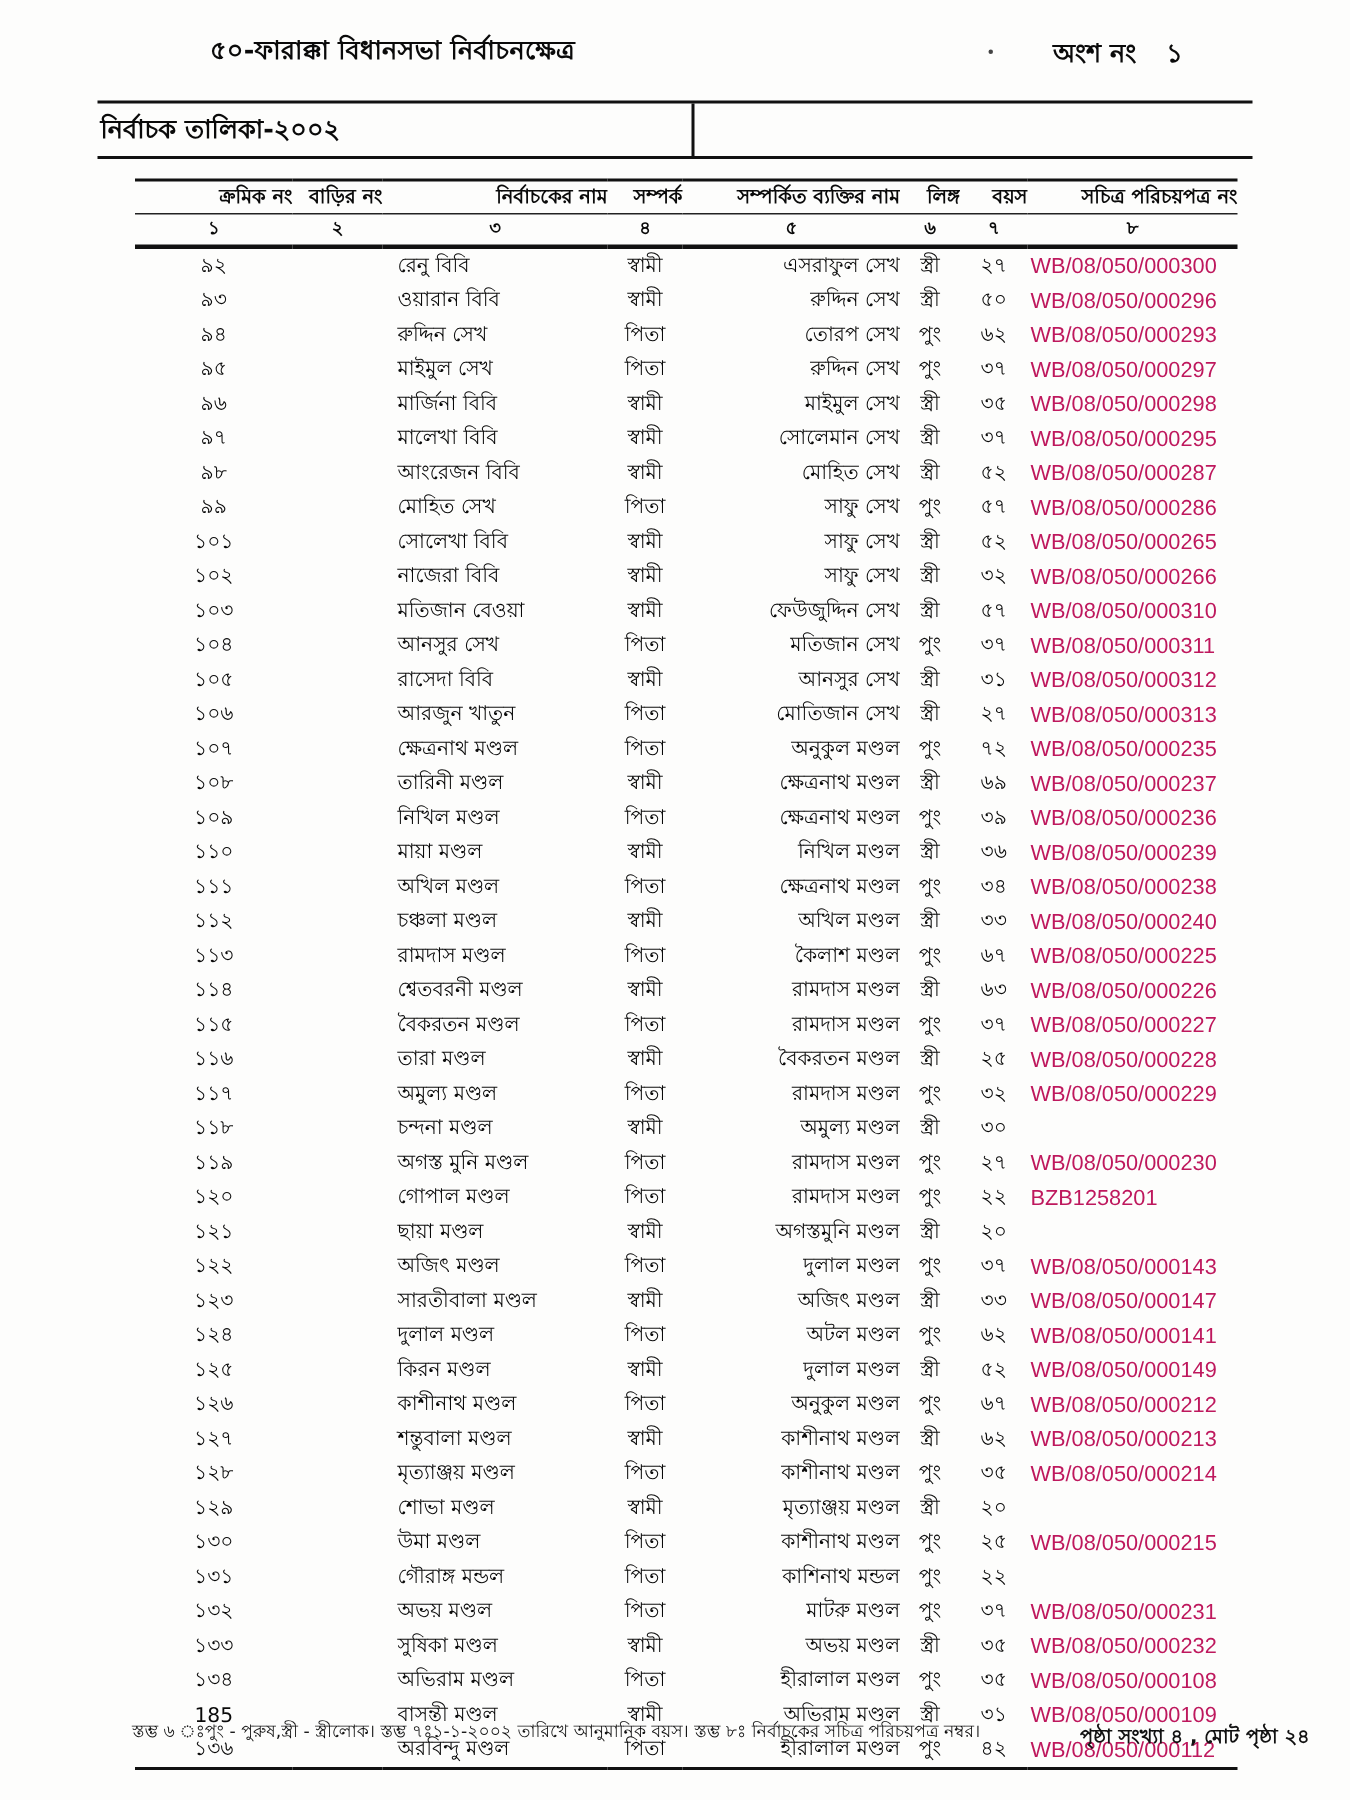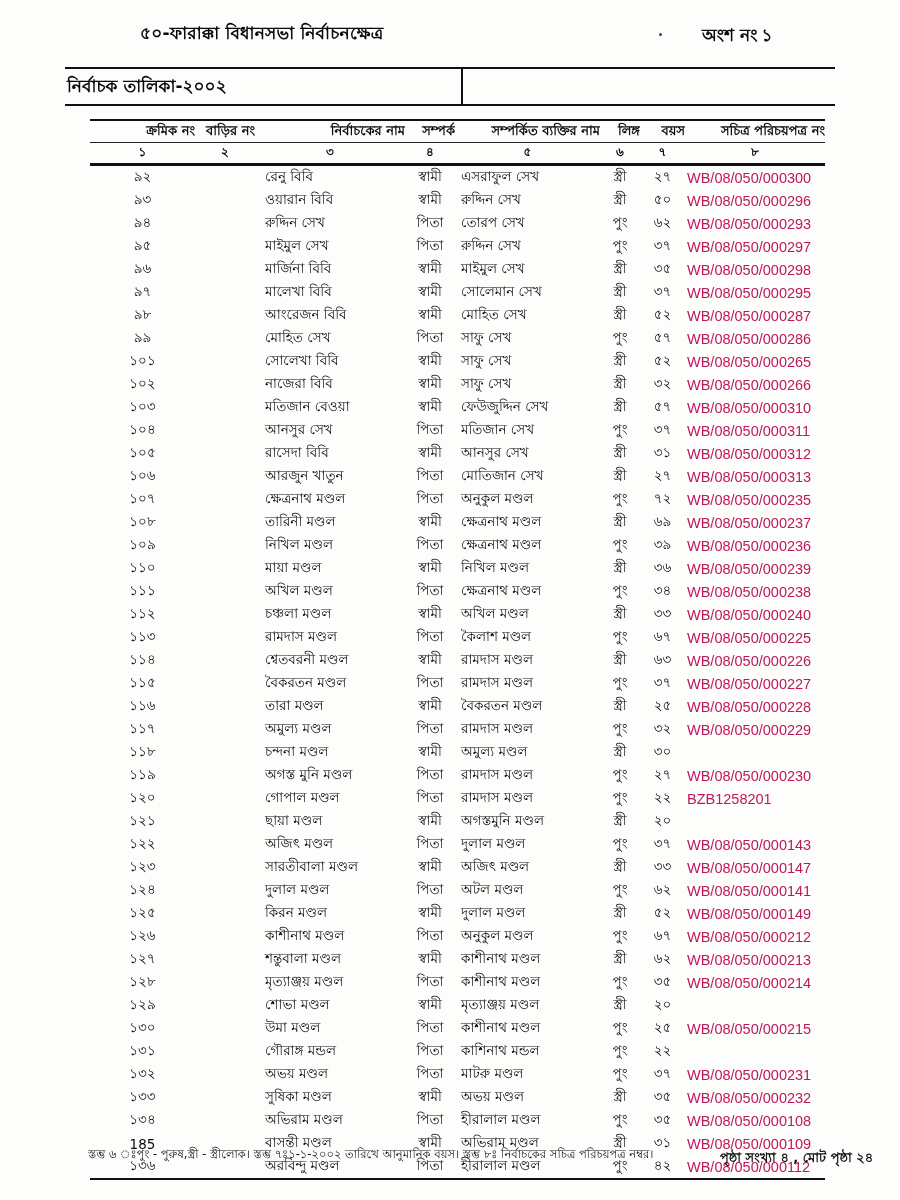--- a/index.html
+++ b/index.html
@@ -13,21 +13,21 @@
     overflow:hidden;
   }
   
   .title{
     position:absolute;left:140px;top:20px;
     font-size:17px;font-weight:bold;letter-spacing:.2px;
   }
   .part{
     position:absolute;left:702px;top:22px;
     font-size:17px;font-weight:bold;
-    display:flex;align-items:baseline;gap:4px;
+    display:flex;align-items:baseline;gap:20px;
   }
   .stray-dot{
     position:absolute;left:659px;top:33px;
     width:3px;height:3px;border-radius:50%;background:#444;
   }
   
   .roll-box{
     position:absolute;left:65px;top:67px;width:770px;height:35px;
     border-top:2px solid #111;border-bottom:2px solid #111;
     display:flex;
@@ -53,21 +53,21 @@
   thead tr.names{border-bottom:1px solid #222;}
   thead tr.nums td{
     font-size:12px;font-weight:bold;height:13px;text-align:center;
   }
   thead tr.nums{border-bottom:3px solid #111;}
   tbody td{font-size:13.5px;height:21.3px;}
   tbody td.c0{text-align:center;}
   tbody td.c1{text-align:center;}
   tbody td.c2{text-align:left;padding-left:10px;}
   tbody td.c3{text-align:center;}
-  tbody td.c4{text-align:left;padding-left:6px;}
+  tbody td.c4{text-align:right;padding-left:6px;}
   tbody td.c5{text-align:center;}
   tbody td.c6{text-align:center;}
   tbody td.c7{
     text-align:left;padding-left:2px;
     font-family:"Liberation Sans",sans-serif;font-size:14.5px;color:#be185d;margin-left:10px;
   }
   
   .footer-notes{
     position:absolute;left:88px;top:1146px;width:580px;
     font-size:11.5px;color:#111;

